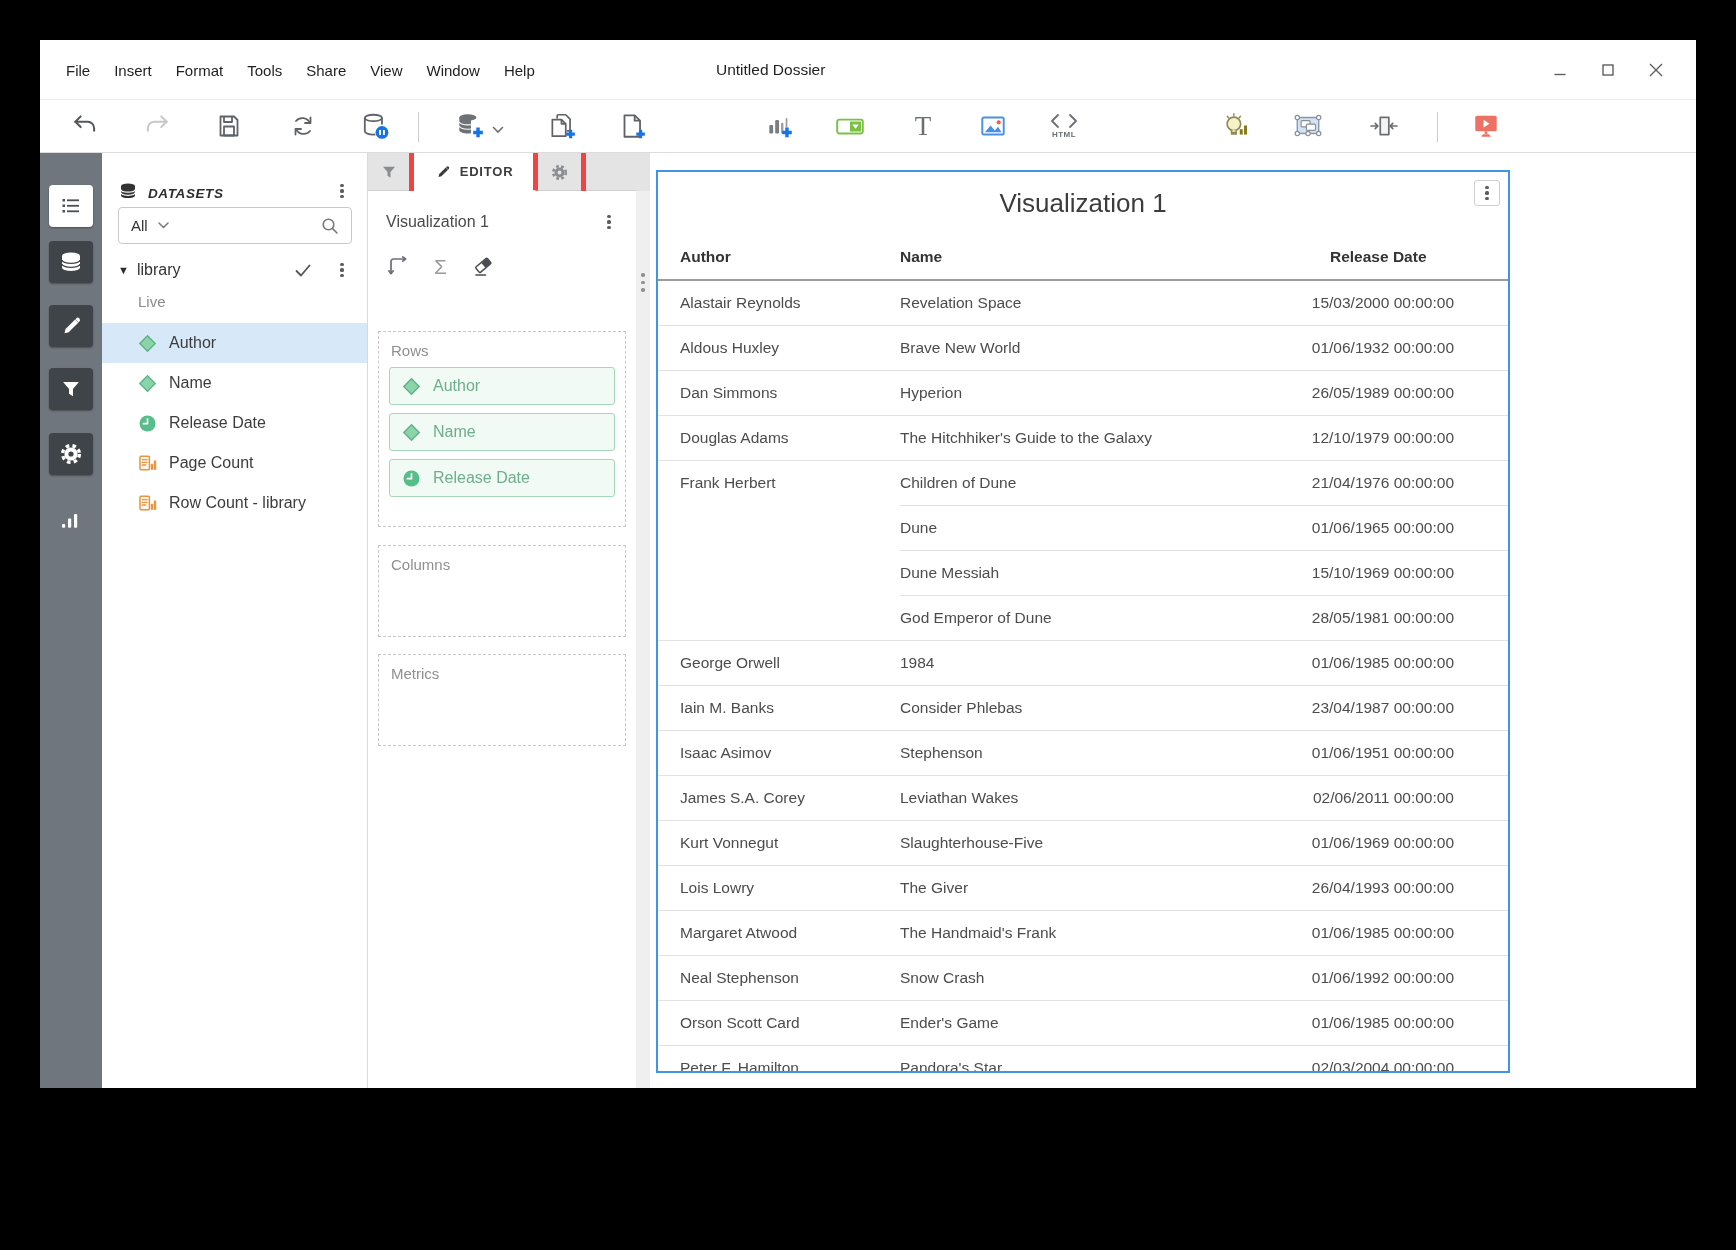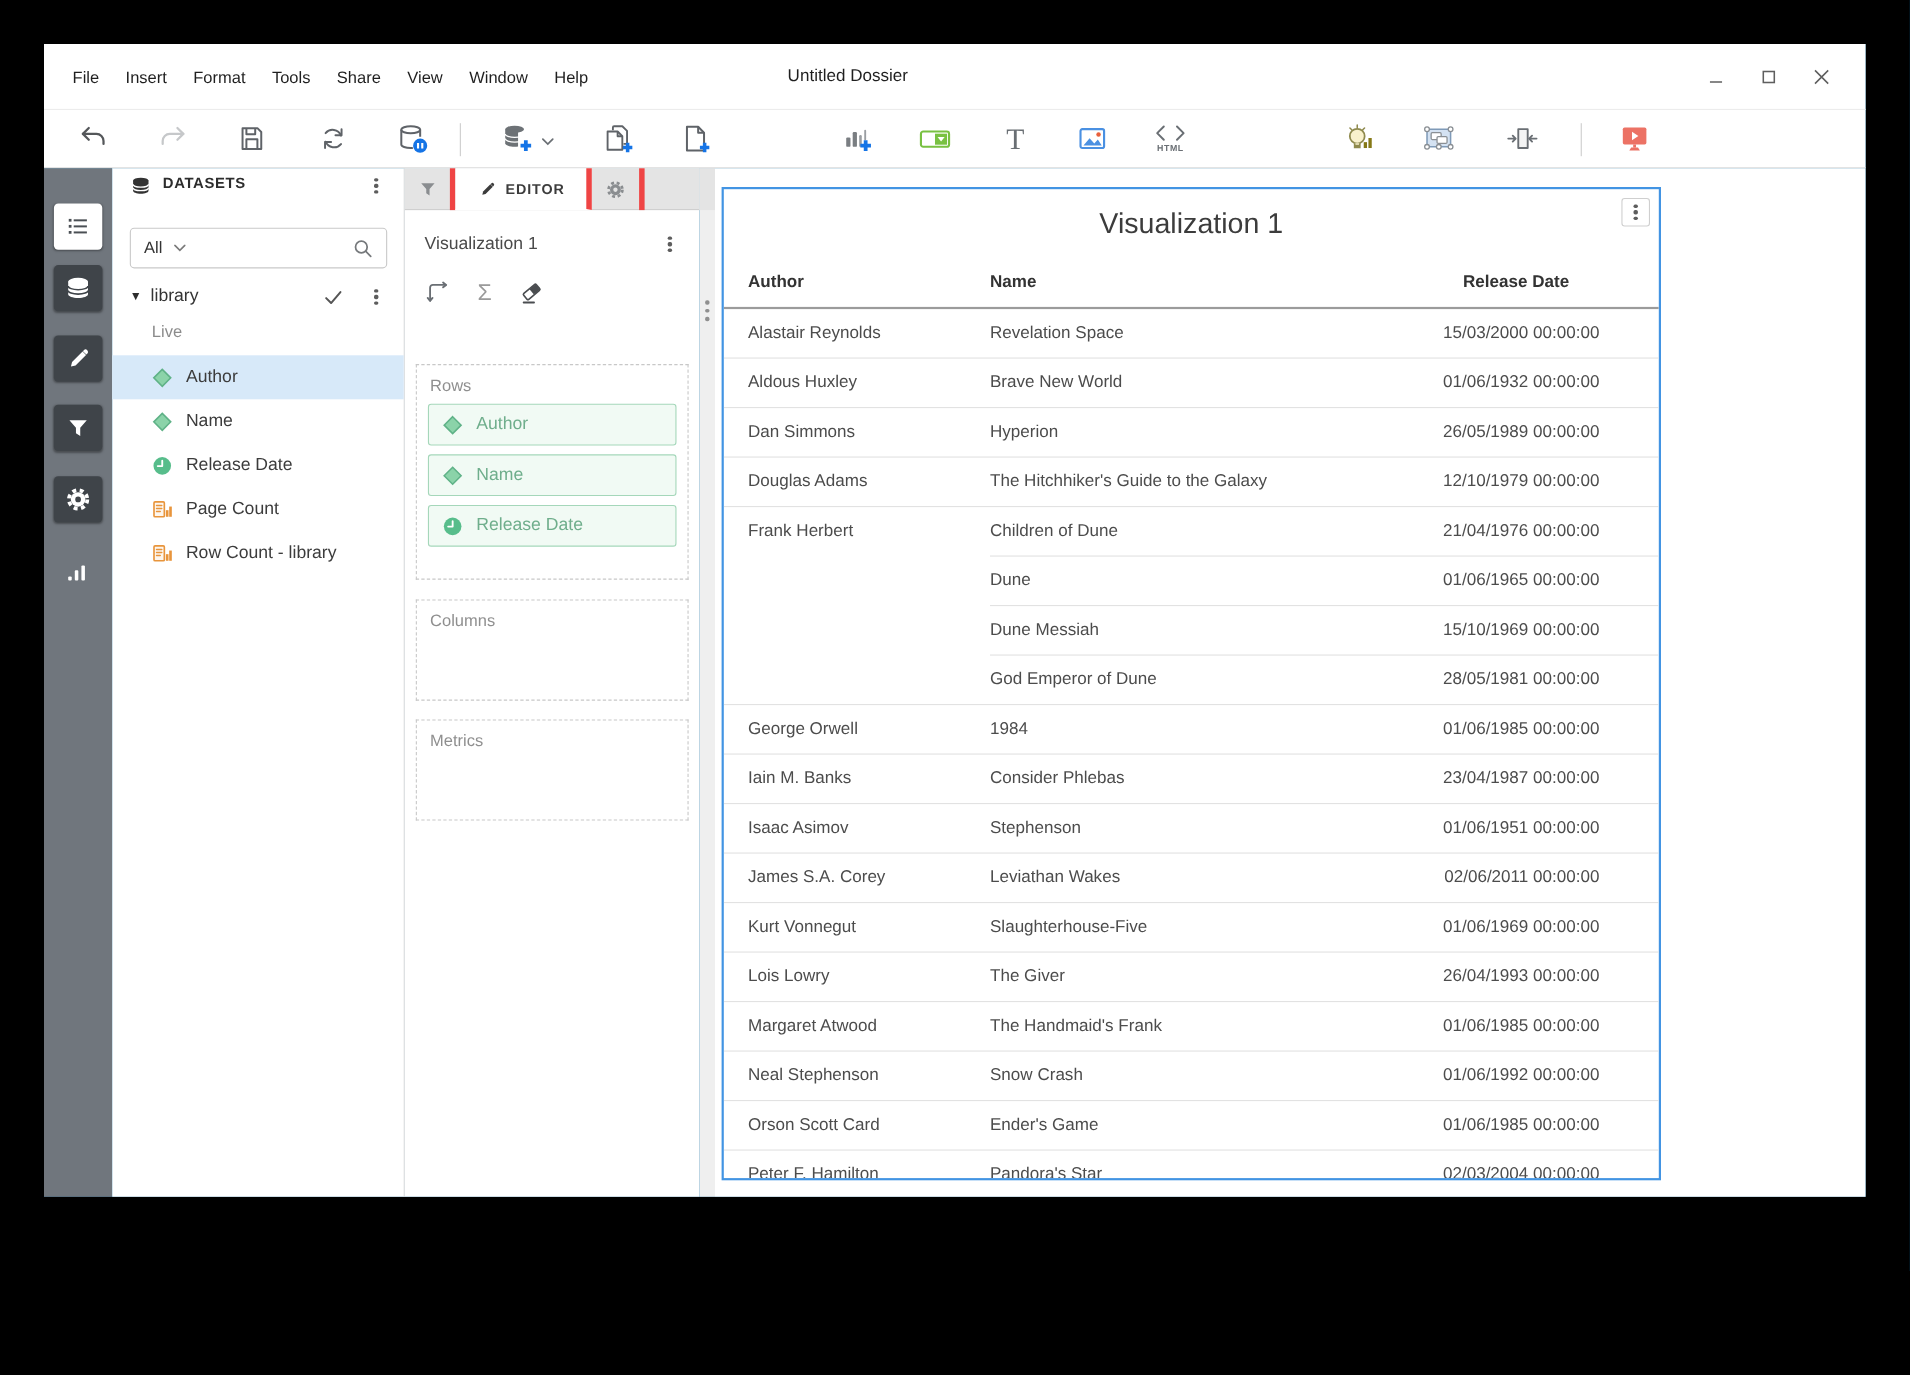--- a/index.html
+++ b/index.html
@@ -1,17 +1,17 @@
 <!DOCTYPE html>
 <html><head>
 <meta charset="utf-8">
 <style>
   * { margin:0; padding:0; box-sizing:border-box; }
   html,body { width:1736px; height:1250px; background:#000; font-family:"Liberation Sans", sans-serif; overflow:hidden; }
-  .window { position:absolute; left:40px; top:40px; width:1656px; height:1048px; background:#0369a1; }
+  .window { position:absolute; left:40px; top:40px; width:1656px; height:1048px; background:#5eead4; }
 
   
   .titlebar { position:absolute; left:0; top:0; width:100%; height:60px; background:#fff; border-bottom:1px solid #ececec; }
   .menubar { position:absolute; left:14px; top:0; height:60px; display:flex; align-items:center; }
   .menu-item { padding:0 12px; font-size:15px; color:#1f1f1f; cursor:default; }
   .doc-title { position:absolute; left:676px; top:0; height:60px; display:flex; align-items:center; font-size:15.5px; color:#1f1f1f; }
   .win-controls { position:absolute; right:26px; top:0; height:60px; display:flex; align-items:center; gap:20px; }
   .win-btn { width:28px; height:28px; display:flex; align-items:center; justify-content:center; }
 
   
@@ -26,21 +26,21 @@
   .main { position:absolute; left:0; top:113px; width:100%; height:935px; }
 
   
   .strip { position:absolute; left:0; top:0; width:62px; height:100%; background:#70767d; }
   .strip-item { position:absolute; left:9px; width:44px; height:42px; border-radius:4px; background:#3f4449; display:flex; align-items:center; justify-content:center; box-shadow:0 1px 2px rgba(0,0,0,.35); }
   .strip-item.plain { background:transparent; box-shadow:none; }
   .strip-item.active { background:#fff; }
 
   
   .ds-panel { position:absolute; left:62px; top:0; width:266px; height:100%; background:#fff; border-right:1px solid #d9d9d9; }
-  .ds-header { position:absolute; left:0; top:6px; width:100%; height:42px; display:flex; align-items:flex-start; padding:0 16px; }
+  .ds-header { position:absolute; left:0; top:6px; width:100%; height:42px; display:flex; align-items:flex-end; padding:0 16px;font-style:italic; }
   .ds-title { font-size:13.5px; font-weight:bold; letter-spacing:.6px; color:#2d2d2d; margin-left:10px; flex:1; }
   .searchbox { position:absolute; left:16px; top:54px; width:234px; height:37px; border:1px solid #c9c9c9; border-radius:4px; display:flex; align-items:center; padding:0 12px; }
   .search-val { font-size:15px; color:#333; margin-right:10px; }
   .searchbox .spacer { flex:1; }
   .tree-lib { position:absolute; left:0; top:100px; width:100%; height:34px; display:flex; align-items:center; padding:0 16px; }
   .lib-caret { font-size:11px; color:#2d2d2d; margin-right:8px; }
   .lib-name { font-size:16px; color:#333; flex:1; }
   .tree-live { position:absolute; left:36px; top:134px; height:28px; display:flex; align-items:center; font-size:15px; color:#8b8b8b; }
   .ds-fields { position:absolute; left:0; top:170px; width:100%; }
   .ds-field { height:40px; display:flex; align-items:center; padding-left:36px; }

